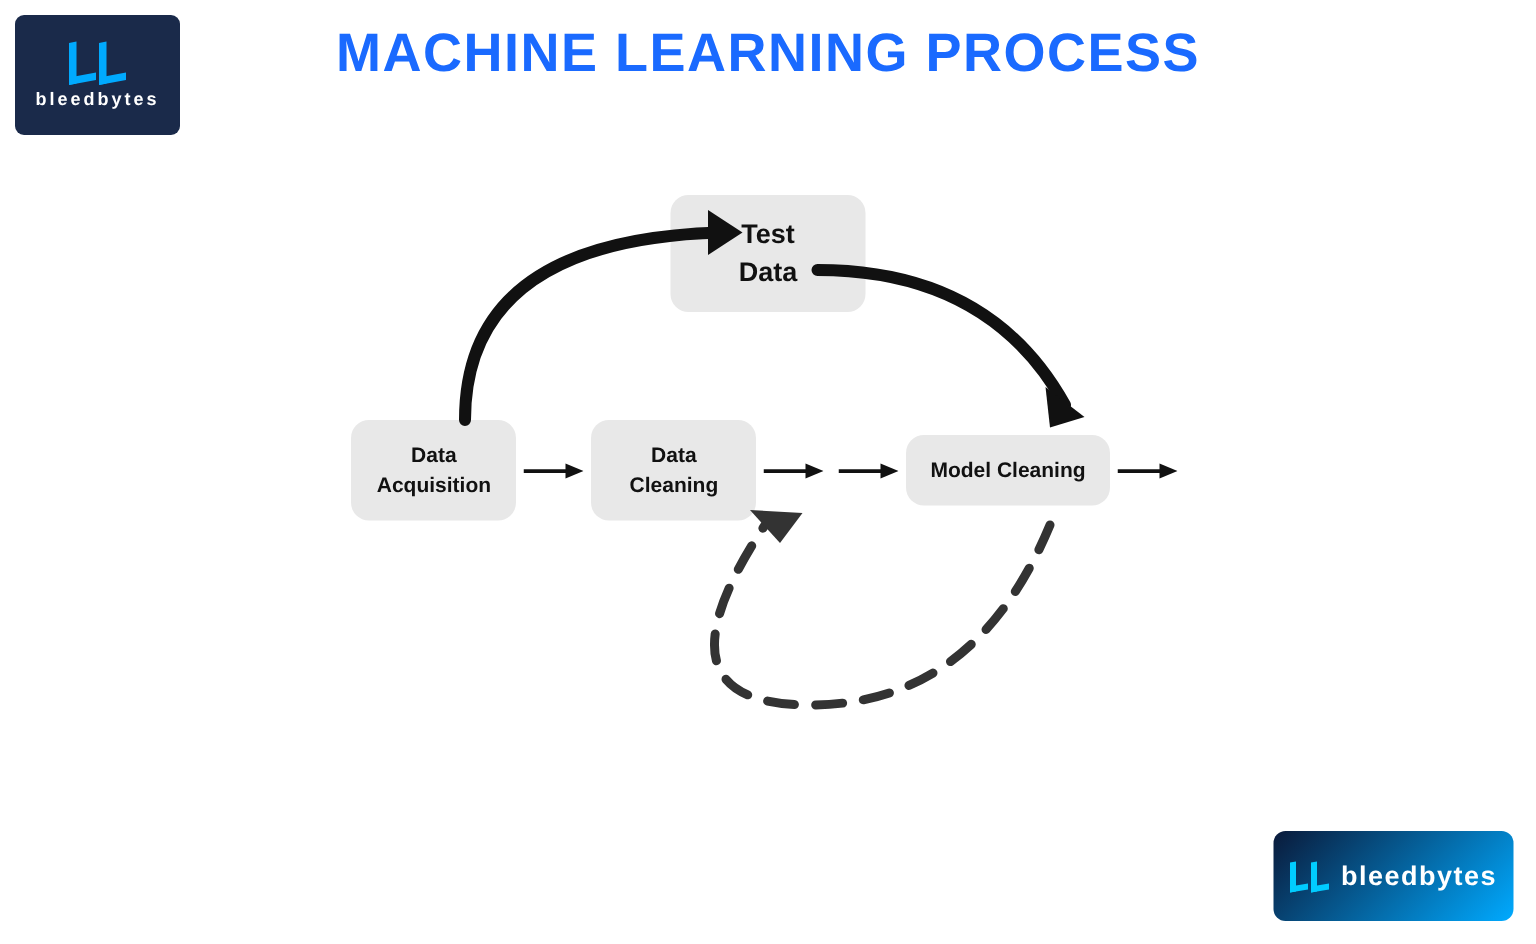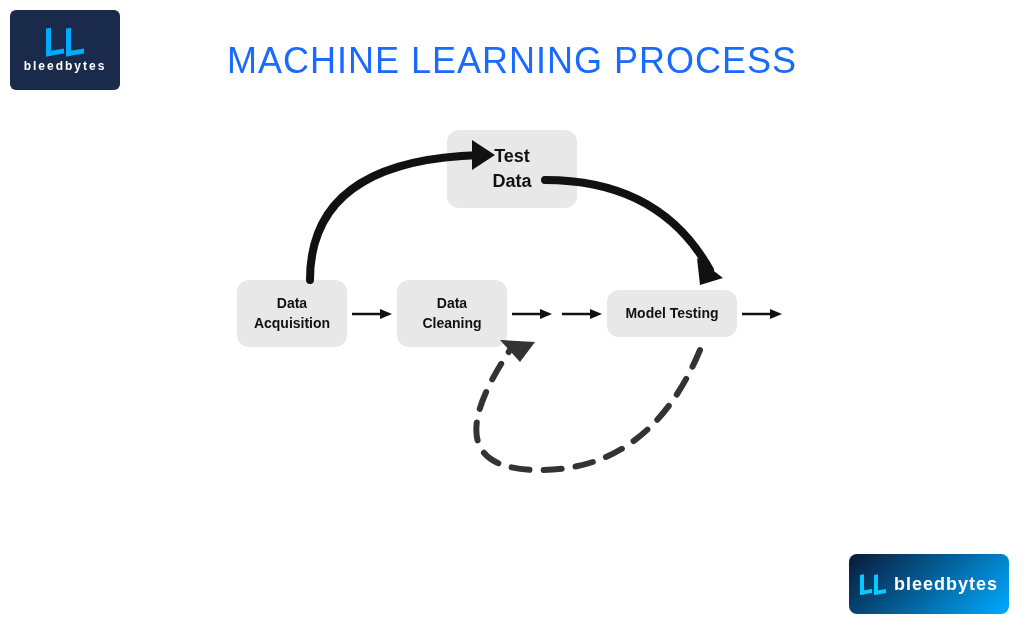--- a/index.html
+++ b/index.html
@@ -80,26 +80,26 @@
     .logo-bottom-right .brand-text {
       color: #ffffff;
       font-size: 18px;
       font-weight: bold;
       letter-spacing: 1px;
     }
 
     
     .main-title {
       position: absolute;
-      top: 40px;
+      top: 14px;
       left: 0;
       right: 0;
       text-align: center;
       font-size: 36px;
-      font-weight: 400;
+      font-weight: 700;
       color: #1a6aff;
       letter-spacing: 1px;
     }
 
     
     .process-row {
       position: absolute;
       top: 280px;
       left: 20px;
       right: 20px;
@@ -209,21 +209,21 @@
 
 
   <div class="arrow-right">
     <svg viewBox="0 0 40 20" fill="none" xmlns="http://www.w3.org/2000/svg">
       <line x1="0" y1="10" x2="30" y2="10" stroke="#111" stroke-width="2.5"></line>
       <polygon points="28,5 40,10 28,15" fill="#111"></polygon>
     </svg>
   </div>
 
   <div class="process-box wide">
-    Model Testing
+    Model Cleaning
   </div>
 
   <div class="arrow-right">
     <svg viewBox="0 0 40 20" fill="none" xmlns="http://www.w3.org/2000/svg">
       <line x1="0" y1="10" x2="30" y2="10" stroke="#111" stroke-width="2.5"></line>
       <polygon points="28,5 40,10 28,15" fill="#111"></polygon>
     </svg>
   </div>
 
 </div>

